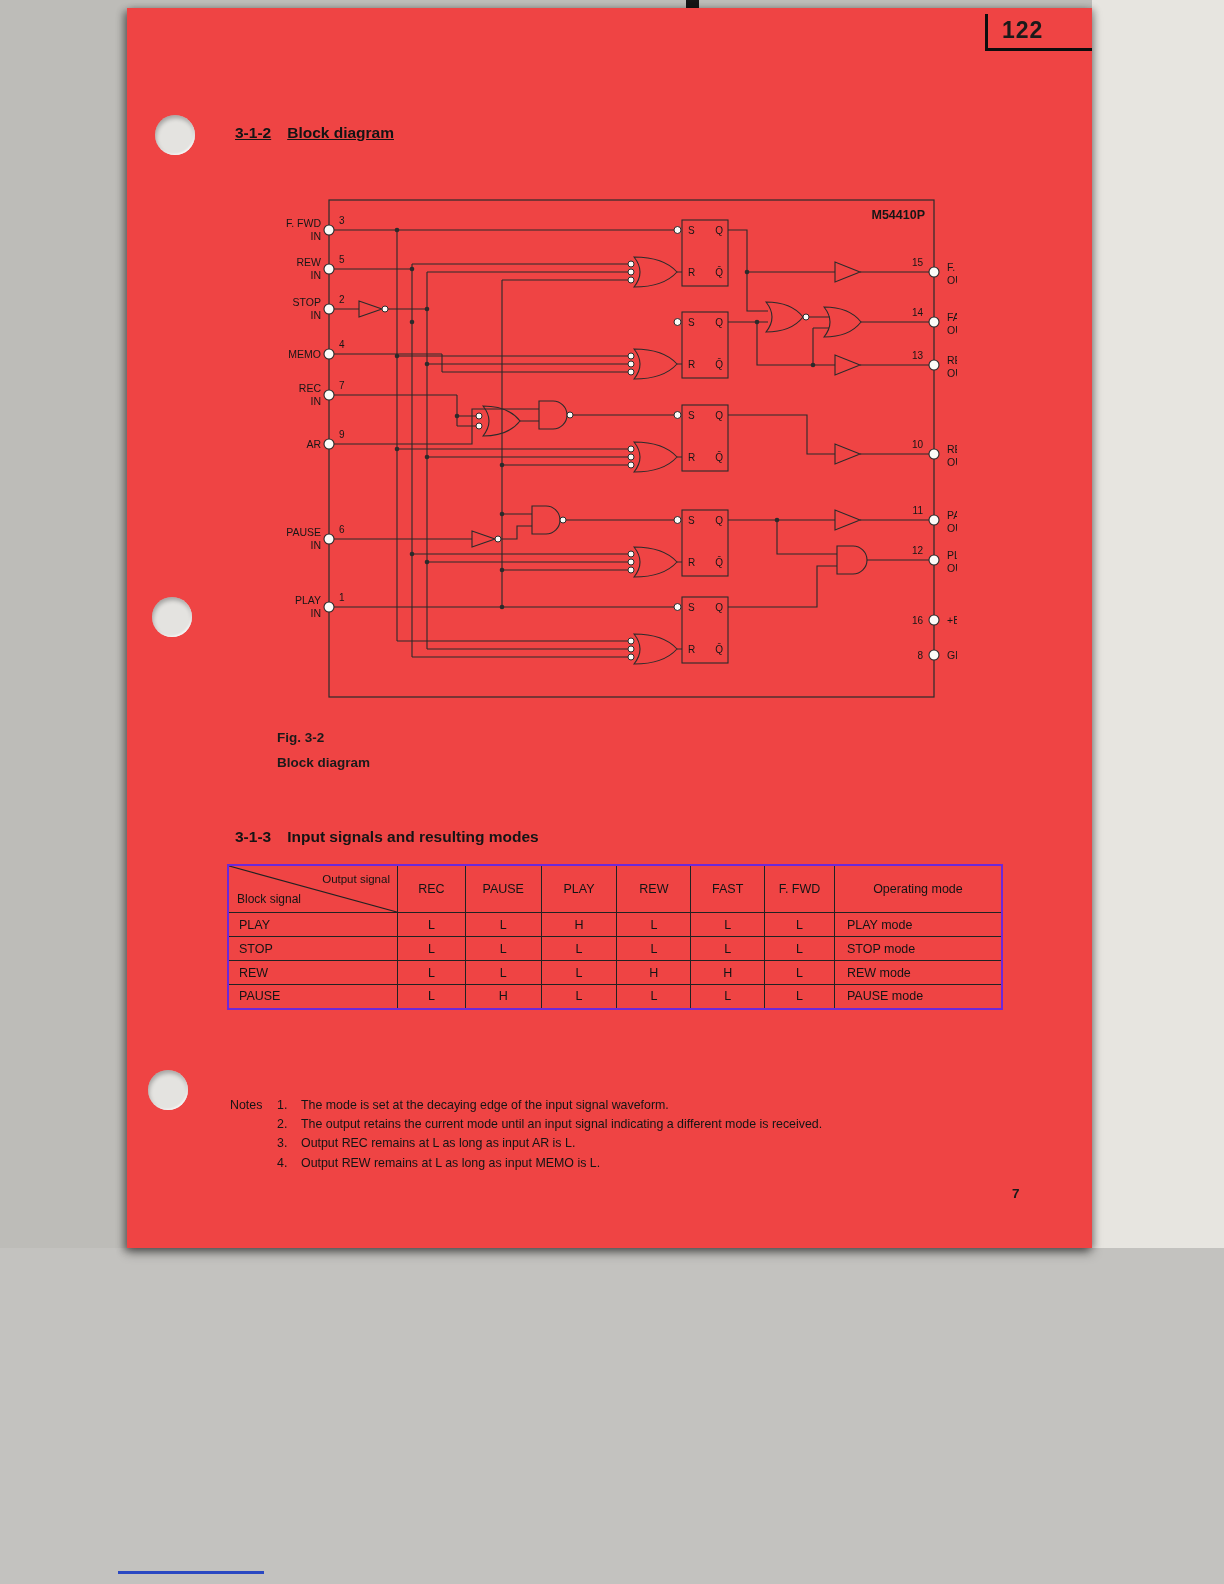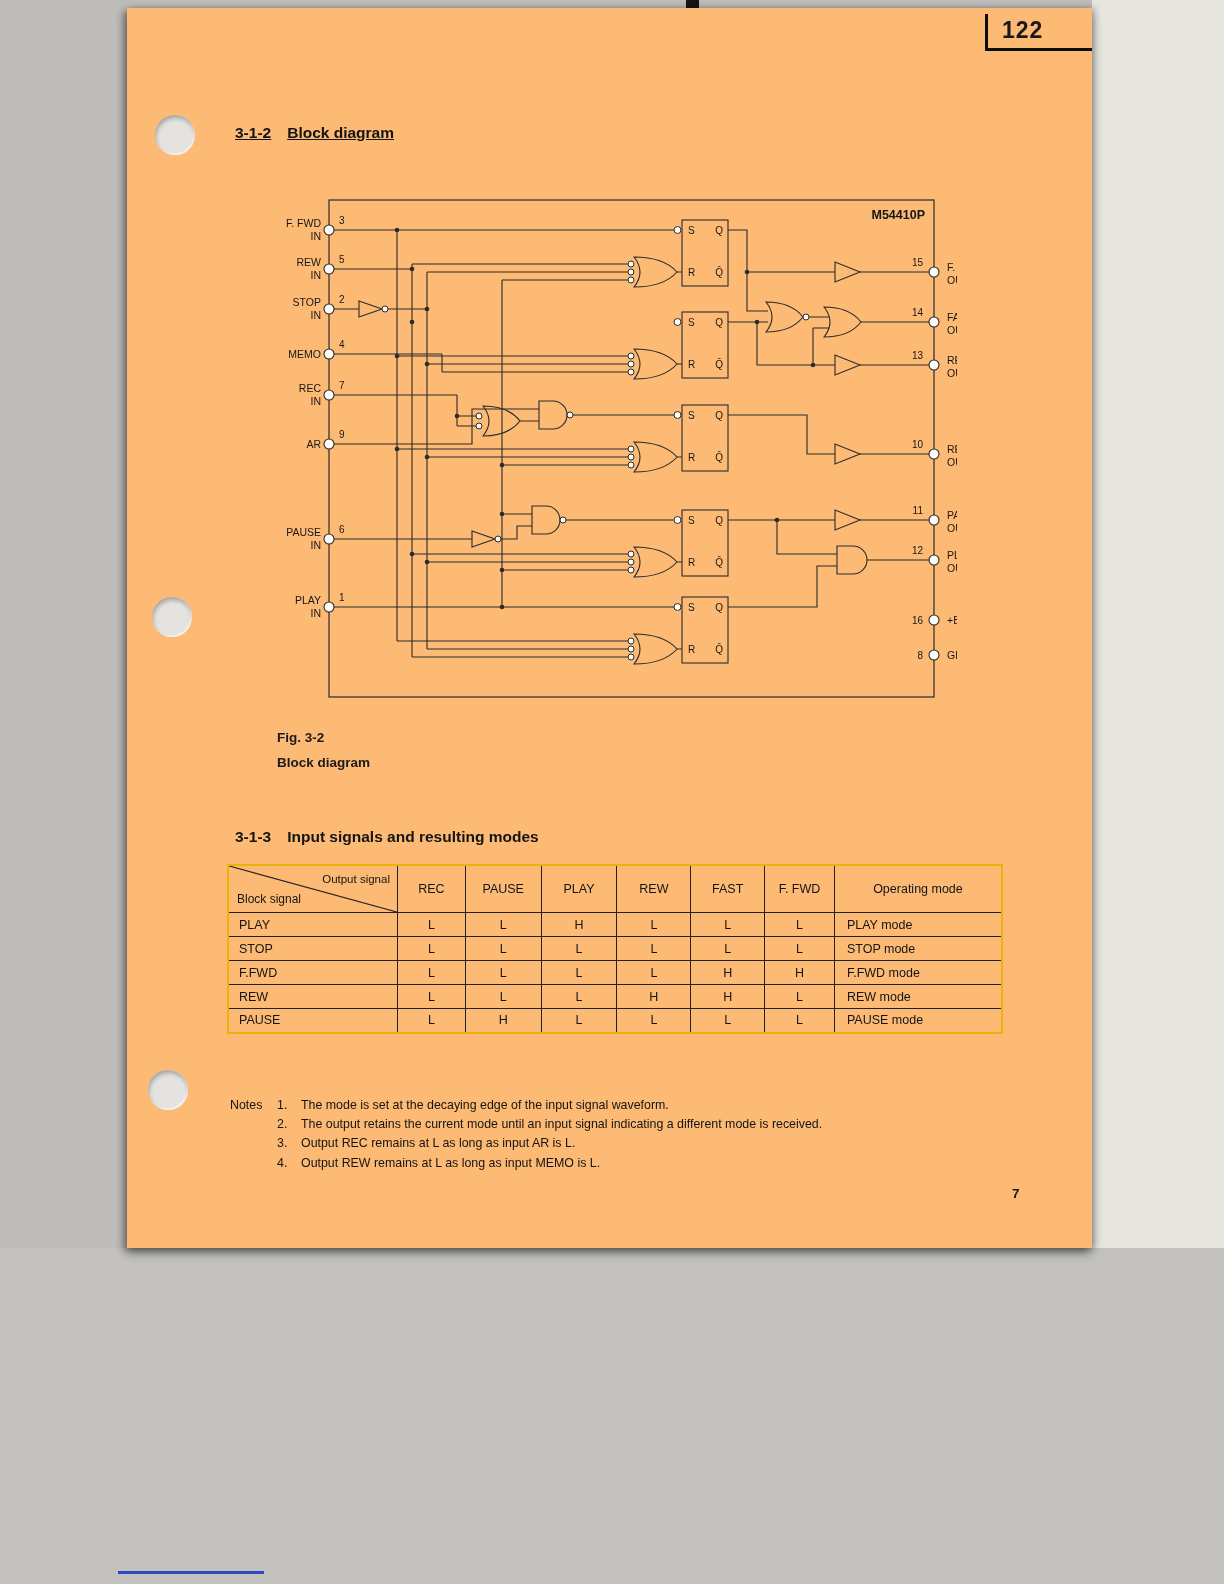--- a/index.html
+++ b/index.html
@@ -9,21 +9,21 @@
     font-family:"Liberation Sans",sans-serif;color:#1a1a1a;
     overflow:hidden;
   }
   .side-right{position:absolute;left:1092px;top:0;width:132px;height:1248px;background:#e7e5e0;}
   .bottom-area{position:absolute;left:0;top:1248px;width:1224px;height:336px;background:#c3c2bf;}
   .regmark{position:absolute;left:686px;top:0;width:13px;height:9px;background:#161616;}
   .blue-line{position:absolute;left:118px;top:1571px;width:146px;height:3px;background:#2a48c2;}
 
   .page{
     position:absolute;left:127px;top:8px;width:965px;height:1240px;
-    background:#fdba74;
+    background:#ef4444;
     box-shadow:-4px 3px 7px rgba(0,0,0,.30), 0 5px 10px rgba(0,0,0,.35), 3px 0 6px rgba(0,0,0,.18);
   }
   .hole{
     position:absolute;width:40px;height:40px;border-radius:50%;
     background:#e4e3e0;
     box-shadow:inset 1px 3px 4px rgba(0,0,0,.28), inset -1px -1px 2px rgba(255,255,255,.9);
   }
   .hole1{left:28px;top:107px}
   .hole2{left:25px;top:589px}
   .hole3{left:21px;top:1062px}
@@ -40,21 +40,21 @@
   .diagram .pn{font-size:10px;}
   .diagram .ff{font-size:10px;}
   .diagram .chip{font-size:12.5px;font-weight:bold;}
   .e{text-anchor:end;}
 
   .fig-caption{position:absolute;left:150px;top:722px;width:680px;display:flex;justify-content:center;gap:10px;font-weight:bold;font-size:13.5px;flex-direction:column;}
 
   .modes-table{
     position:absolute;left:100px;top:856px;width:776px;
     border-collapse:collapse;font-size:12.5px;color:#141414;
-    border:2px solid #eab308;
+    border:2px solid #6d28d9;
   }
   .modes-table th,.modes-table td{border:1px solid #222;text-align:center;padding:0 3px;}
   .modes-table thead th{height:46px;font-weight:normal;}
   .modes-table tbody tr{height:24px;}
   .modes-table td.c-input{text-align:left;padding-left:10px;}
   .modes-table td.c-mode{text-align:left;padding-left:12px;}
   th.corner{position:relative;padding:0;}
   th.corner .diag{position:absolute;left:0;top:0;width:100%;height:100%;}
   th.corner .diag line{stroke:#222;stroke-width:1.2;vector-effect:non-scaling-stroke;}
   th.corner .corner-top{position:absolute;right:7px;top:7px;font-size:11.5px;}
@@ -369,30 +369,20 @@
         <td class="c-input">STOP</td>
         <td>L</td>
         <td>L</td>
         <td>L</td>
         <td>L</td>
         <td>L</td>
         <td>L</td>
         <td class="c-mode">STOP mode</td>
       </tr>
       <tr>
-        <td class="c-input">F.FWD</td>
-        <td>L</td>
-        <td>L</td>
-        <td>L</td>
-        <td>L</td>
-        <td>H</td>
-        <td>H</td>
-        <td class="c-mode">F.FWD mode</td>
-      </tr>
-      <tr>
         <td class="c-input">REW</td>
         <td>L</td>
         <td>L</td>
         <td>L</td>
         <td>H</td>
         <td>H</td>
         <td>L</td>
         <td class="c-mode">REW mode</td>
       </tr>
       <tr>

